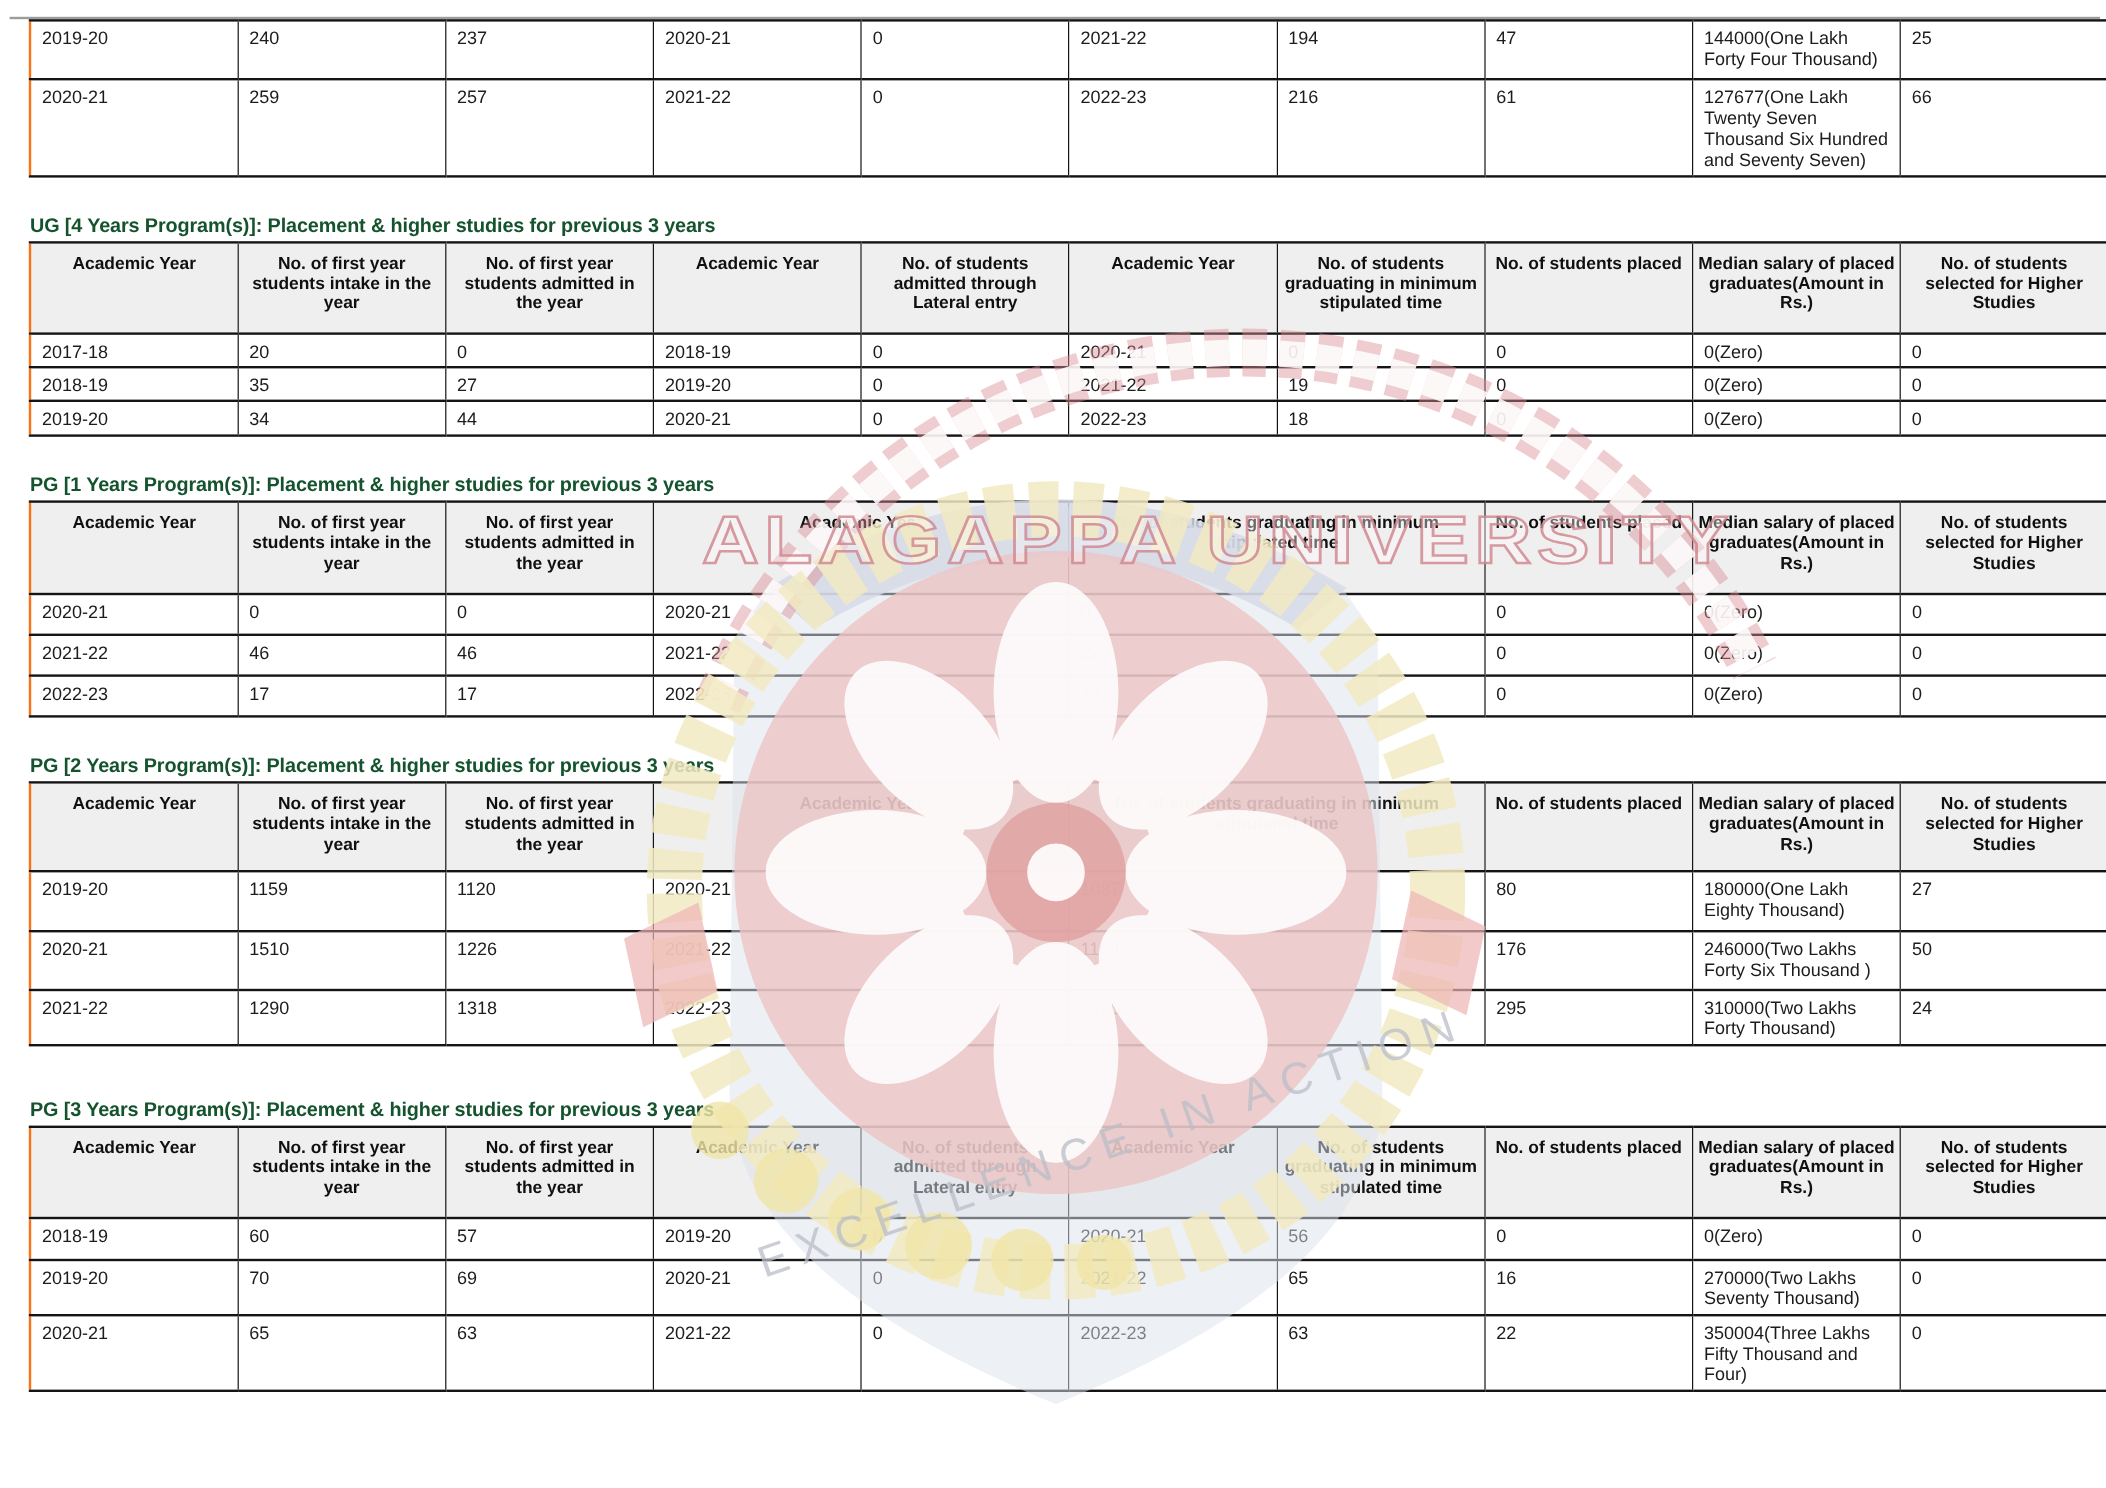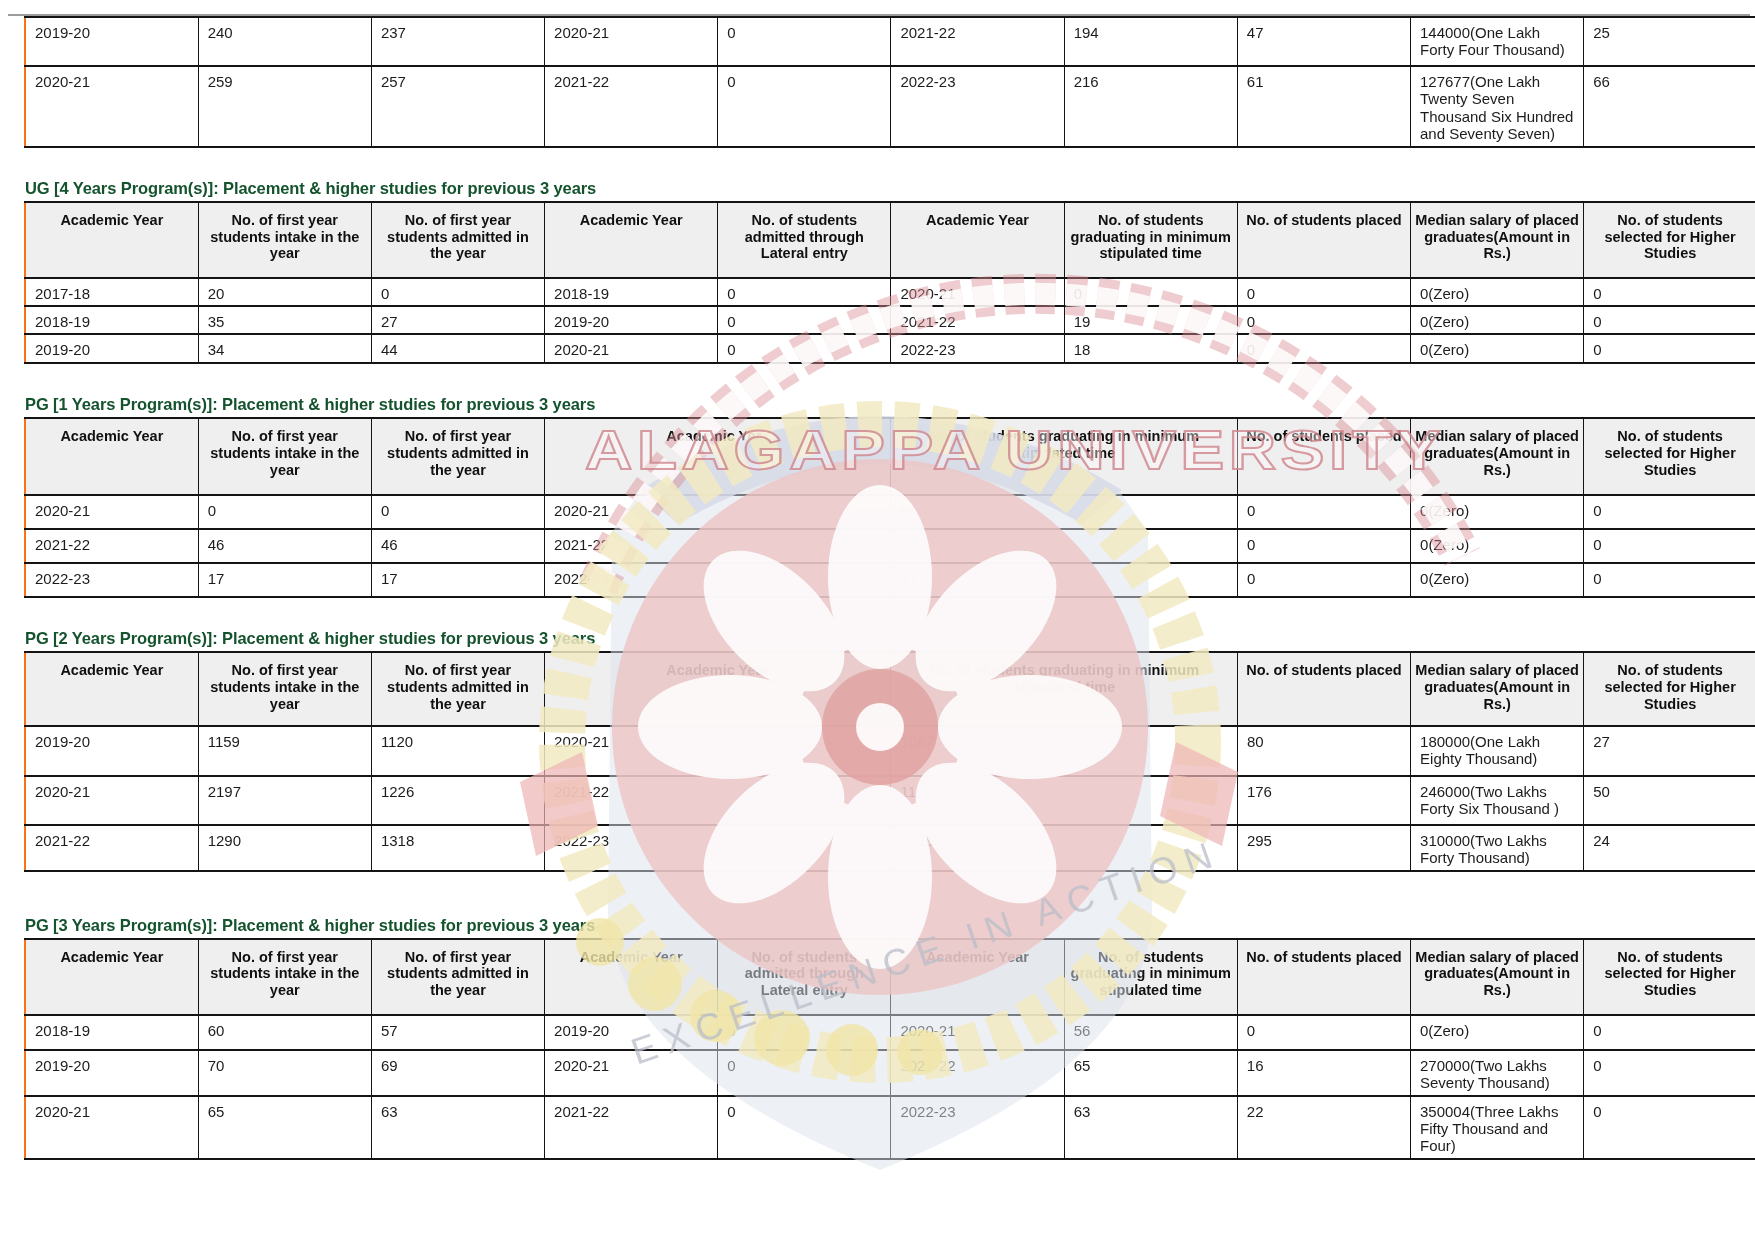--- a/index.html
+++ b/index.html
@@ -269,21 +269,21 @@
               <td>1159</td>
               <td>1120</td>
               <td>2020-21</td>
               <td>1087</td>
               <td>80</td>
               <td>180000(One Lakh Eighty Thousand)</td>
               <td>27</td>
             </tr>
             <tr>
               <td>2020-21</td>
-              <td>2197</td>
+              <td>1510</td>
               <td>1226</td>
               <td>2021-22</td>
               <td>1109</td>
               <td>176</td>
               <td>246000(Two Lakhs Forty Six Thousand )</td>
               <td>50</td>
             </tr>
             <tr>
               <td>2021-22</td>
               <td>1290</td>

